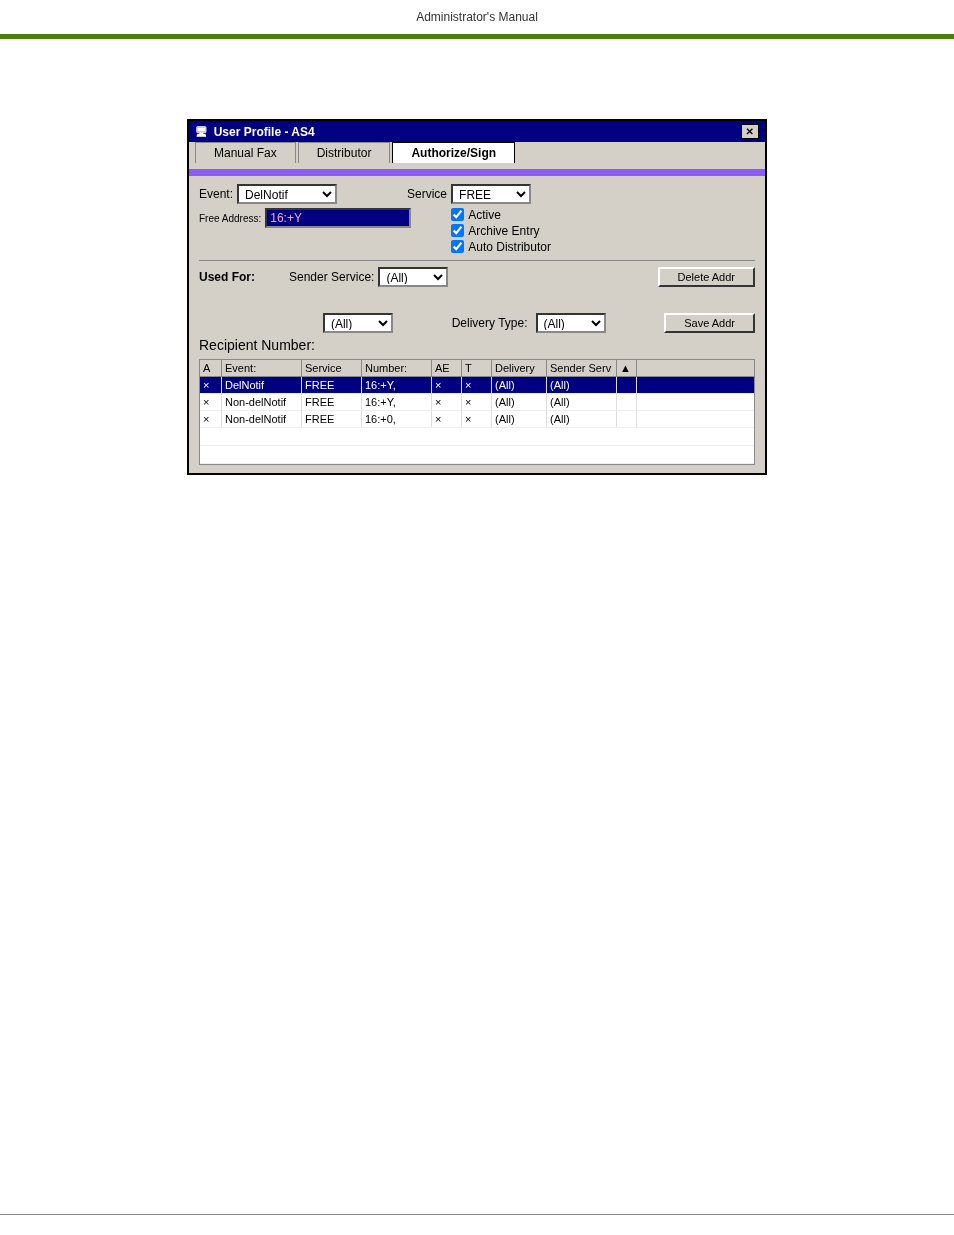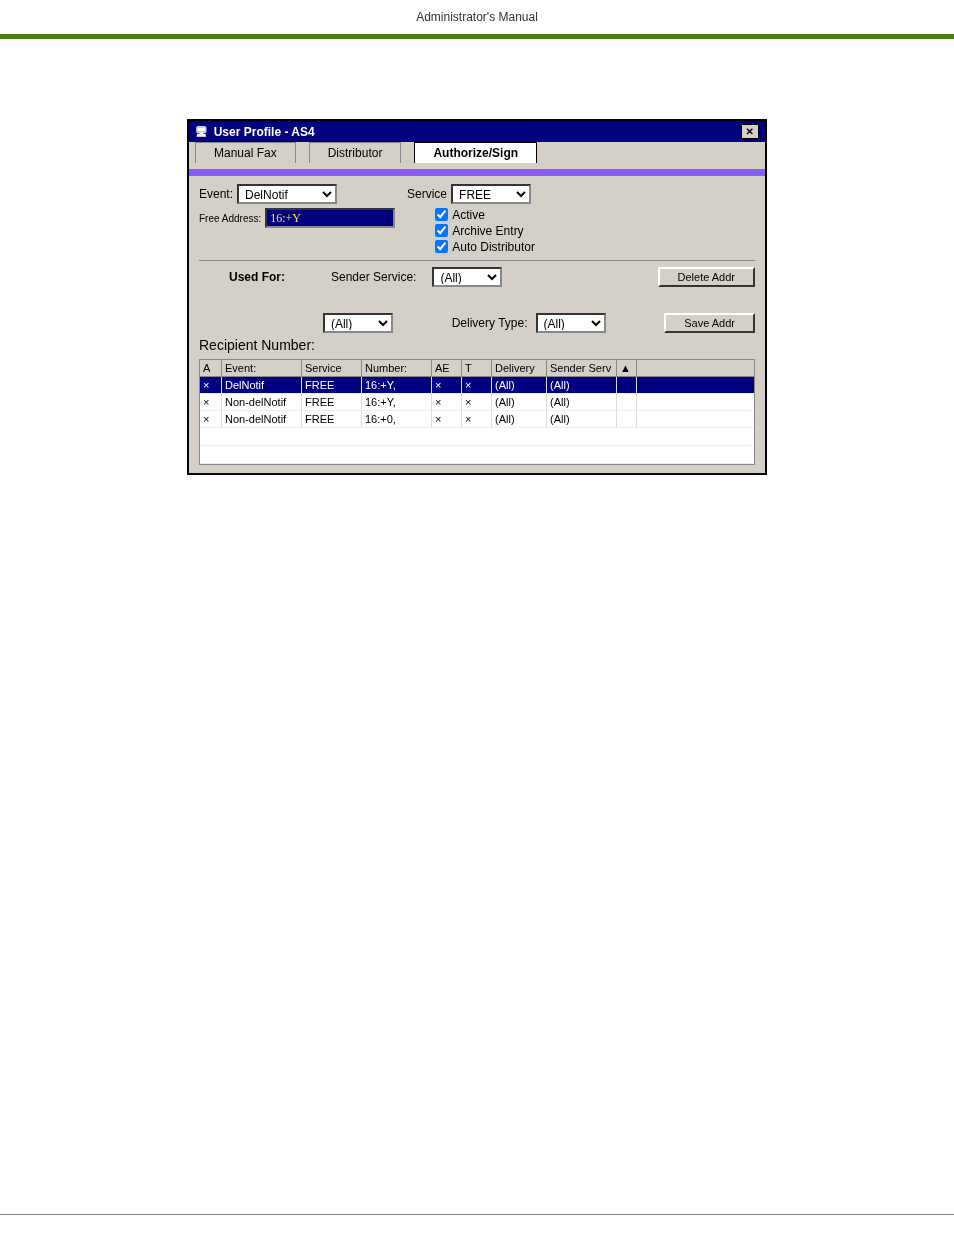--- a/index.html
+++ b/index.html
@@ -71,21 +71,21 @@
     .tab-row {
       display: flex;
       flex-direction: row;
       padding: 6px 6px 0 6px;
       gap: 2px;
     }
     .tab-row-2 {
       display: flex;
       flex-direction: row;
       padding: 0 6px 6px 6px;
-      gap: 13px;
+      gap: 2px;
     }
     .tab-btn {
       background: #d4d0c8;
       border: 1px solid #888;
       border-bottom: none;
       padding: 3px 18px;
       font-size: 12px;
       cursor: pointer;
       min-width: 90px;
       text-align: center;
@@ -139,23 +139,22 @@
       margin: 0;
     }
     .separator {
       border: none;
       border-top: 1px solid #888;
       margin: 6px 0;
     }
     .used-for-row {
       display: flex;
       align-items: center;
-      gap: 16px;
+      gap: 4px;
       margin-bottom: 6px;
-      margin-left: 30px;
     }
     .used-for-label {
       font-size: 12px;
       font-weight: bold;
     }
     .sender-label {
       font-size: 12px;
       margin-left: 30px;
     }
     .btn {
@@ -255,21 +254,21 @@
             <span style="font-size:12px;">Service</span>
             <select class="form-select" style="width:80px;">
               <option>FREE</option>
             </select>
           </div>
         </div>
 
         <div style="display:flex;align-items:flex-start;gap:10px;margin-top:4px;margin-bottom:6px;">
           <div style="display:flex;align-items:center;gap:4px;">
             <span style="font-size:10px;white-space:nowrap;">Free Address:</span>
-            <input type="text" class="form-input" style="width: 130px; background: rgb(0, 0, 128); color: #fde047; font-family: Liberation Serif, serif;" value="16:+Y">
+            <input type="text" class="form-input" style="width: 146px; background: rgb(0, 0, 128); color: #f9a8d4;" value="16:+Y">
           </div>
           <div class="checkbox-row" style="margin-left:30px;">
             <div class="checkbox-item">
               <input type="checkbox" checked="" style="">
               <span>Active</span>
             </div>
             <div class="checkbox-item">
               <input type="checkbox" checked="" style="">
               <span>Archive Entry</span>
             </div>

